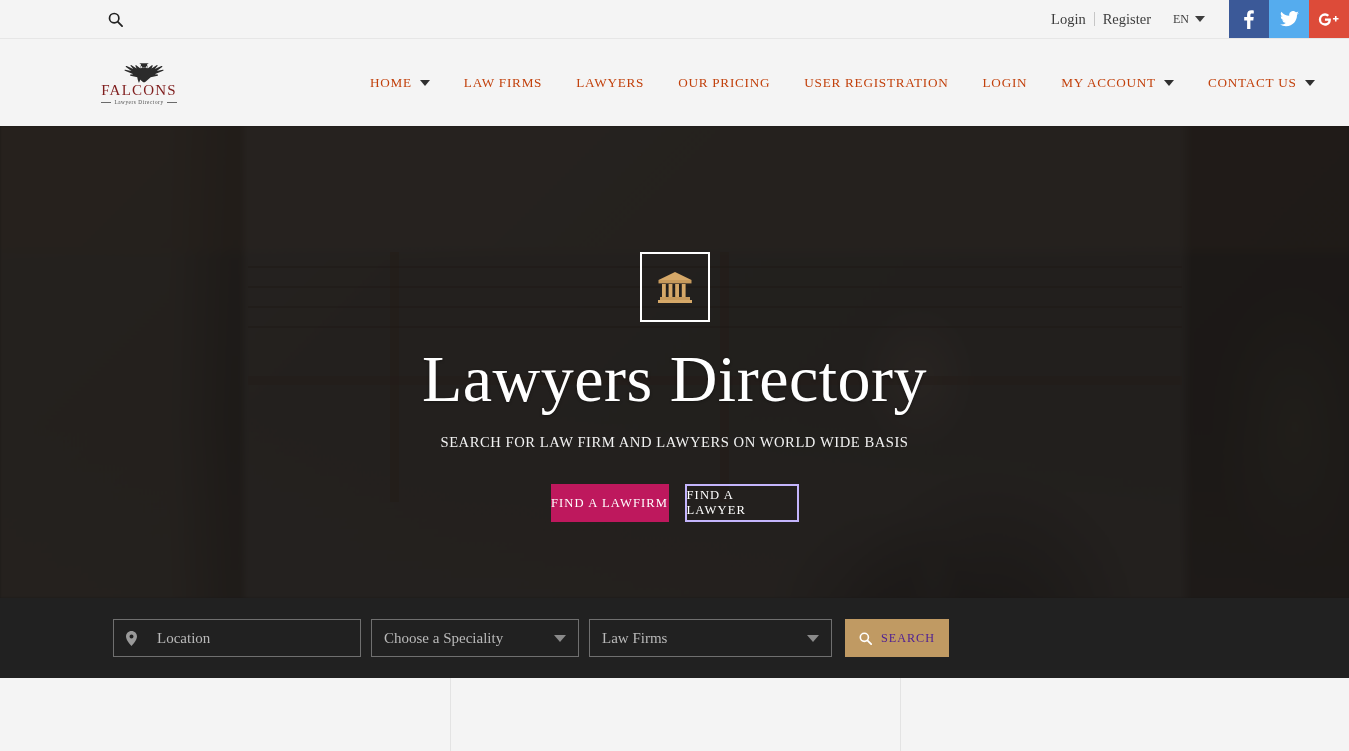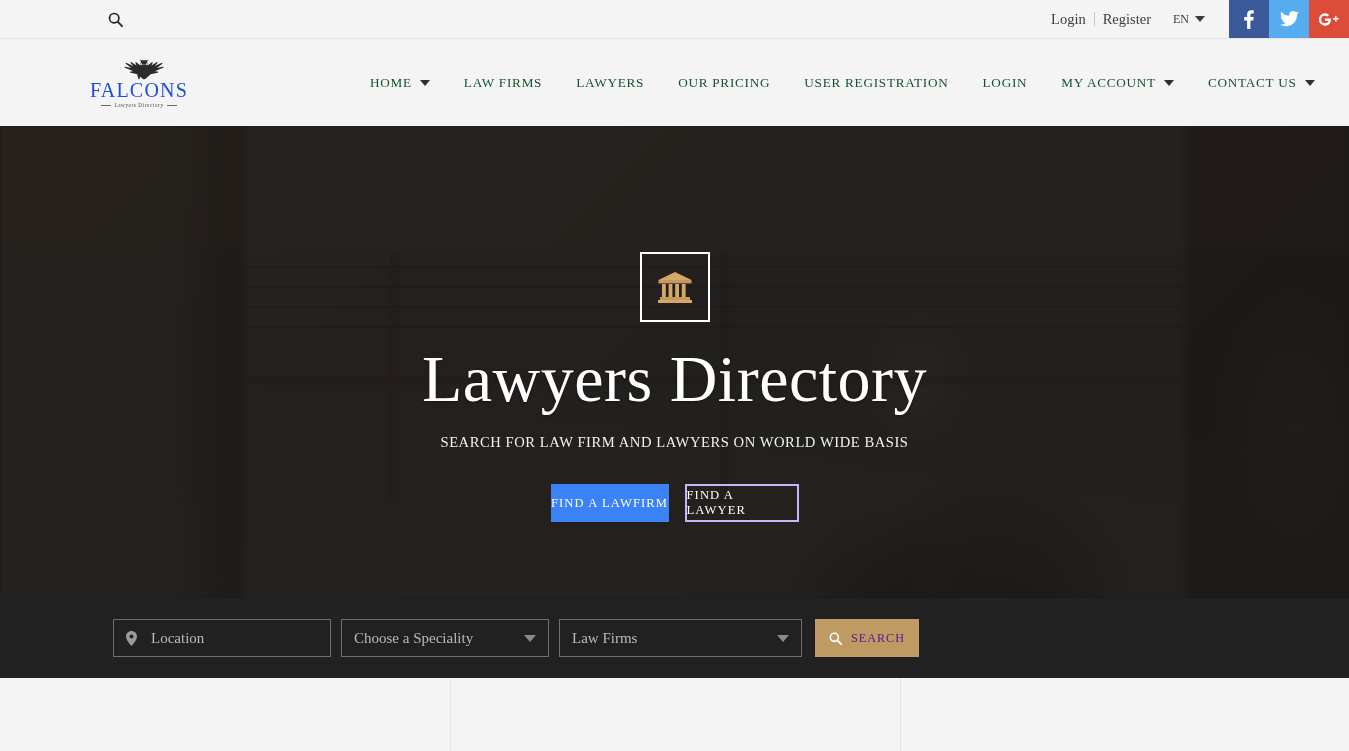--- a/index.html
+++ b/index.html
@@ -78,23 +78,23 @@
   }
   .logo{
     margin-left:98px;
     width:82px;
     display:flex; flex-direction:column; align-items:center;
     cursor:pointer;
     user-select:none;
   }
   .logo-bird{ margin-bottom:-3px; }
   .logo-name{
-    font-size:20px;
+    font-size:15px;
     letter-spacing:1.2px;
-    color:#1d4ed8;
+    color:#7f1d1d;
     line-height:1.05;
   }
   .logo-tag{
     font-size:5.2px;
     letter-spacing:.6px;
     color:#4a4a4a;
     white-space:nowrap;
     display:flex; align-items:center; gap:3px;
     margin-top:1px;
   }
@@ -103,21 +103,21 @@
   }
   .nav{
     position:absolute;
     left:370px;
     right:80px;
     display:flex;
     align-items:center;
   }
   .nav-item{
     display:flex; align-items:center; gap:8px;
-    color:#14532d;
+    color:#c2410c;
     font-size:13.2px;
     letter-spacing:.75px;
     text-transform:uppercase;
     text-decoration:none;
     cursor:pointer;
     white-space:nowrap;
   }
   .nav-item + .nav-item{ margin-left:34px; }
   .nav-caret{
     width:0;height:0;
@@ -213,21 +213,21 @@
     font-size:12.6px;
     letter-spacing:1.1px;
     text-transform:uppercase;
     color:#ffffff;
     cursor:pointer;
     text-decoration:none;
     user-select:none;
   }
   .btn-solid{
     width:118px;
-    background:#3b82f6;
+    background:#be185d;
   }
   .btn-ghost{
     width:114px;
     background:transparent;
     border:2px solid #c4b5fd;
   }
 
   
   .searchstrip{
     height:80px;
@@ -245,21 +245,21 @@
     display:flex;
     align-items:center;
     padding:0 12px;
     color:#b9b9b9;
     font-size:15px;
     cursor:text;
     position:relative;
   }
   .field .ph{ color:#b9b9b9; }
   .f-keyword{ width:245px; }
-  .f-location{ width:218px; margin-left:9px; gap:14px; }
+  .f-location{ width:248px; margin-left:9px; gap:20px; }
   .f-spec{ width:208px; margin-left:10px; cursor:pointer; }
   .f-firms{ width:243px; margin-left:10px; cursor:pointer; }
   .field .selarrow{
     margin-left:auto;
     width:0;height:0;
     border-left:6px solid transparent;
     border-right:6px solid transparent;
     border-top:7px solid #8a8a8a;
   }
   .searchbtn{

